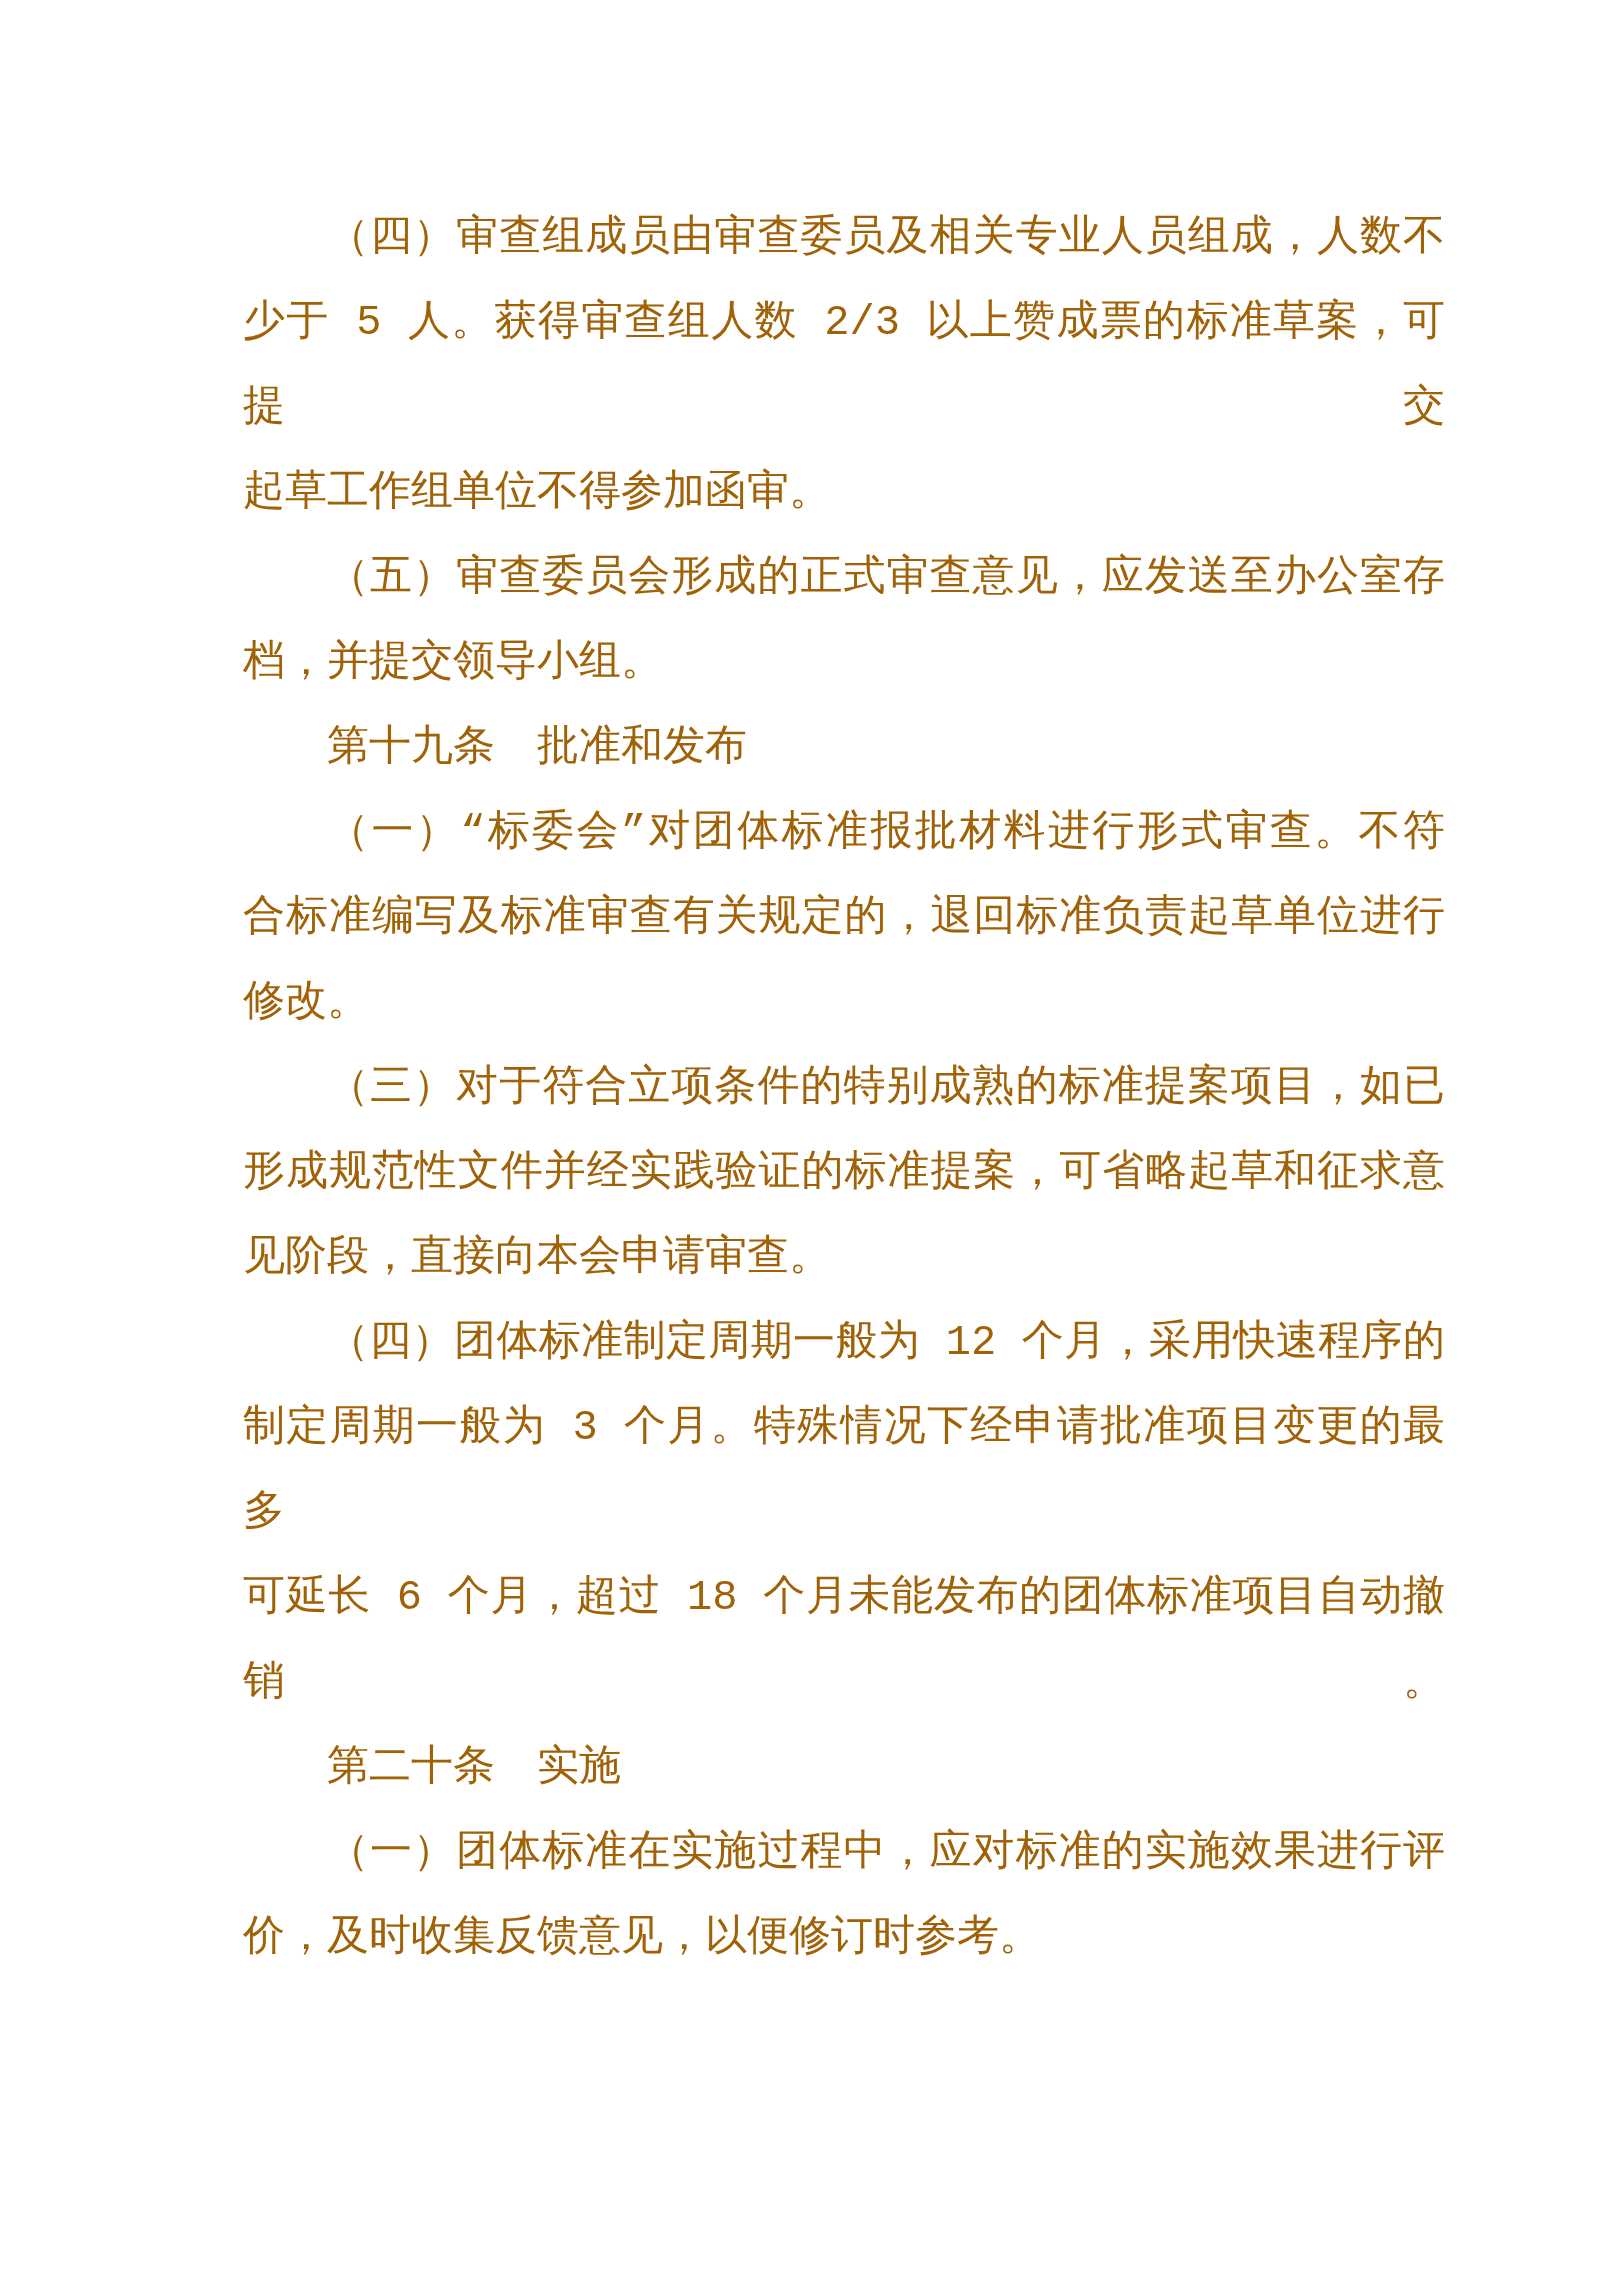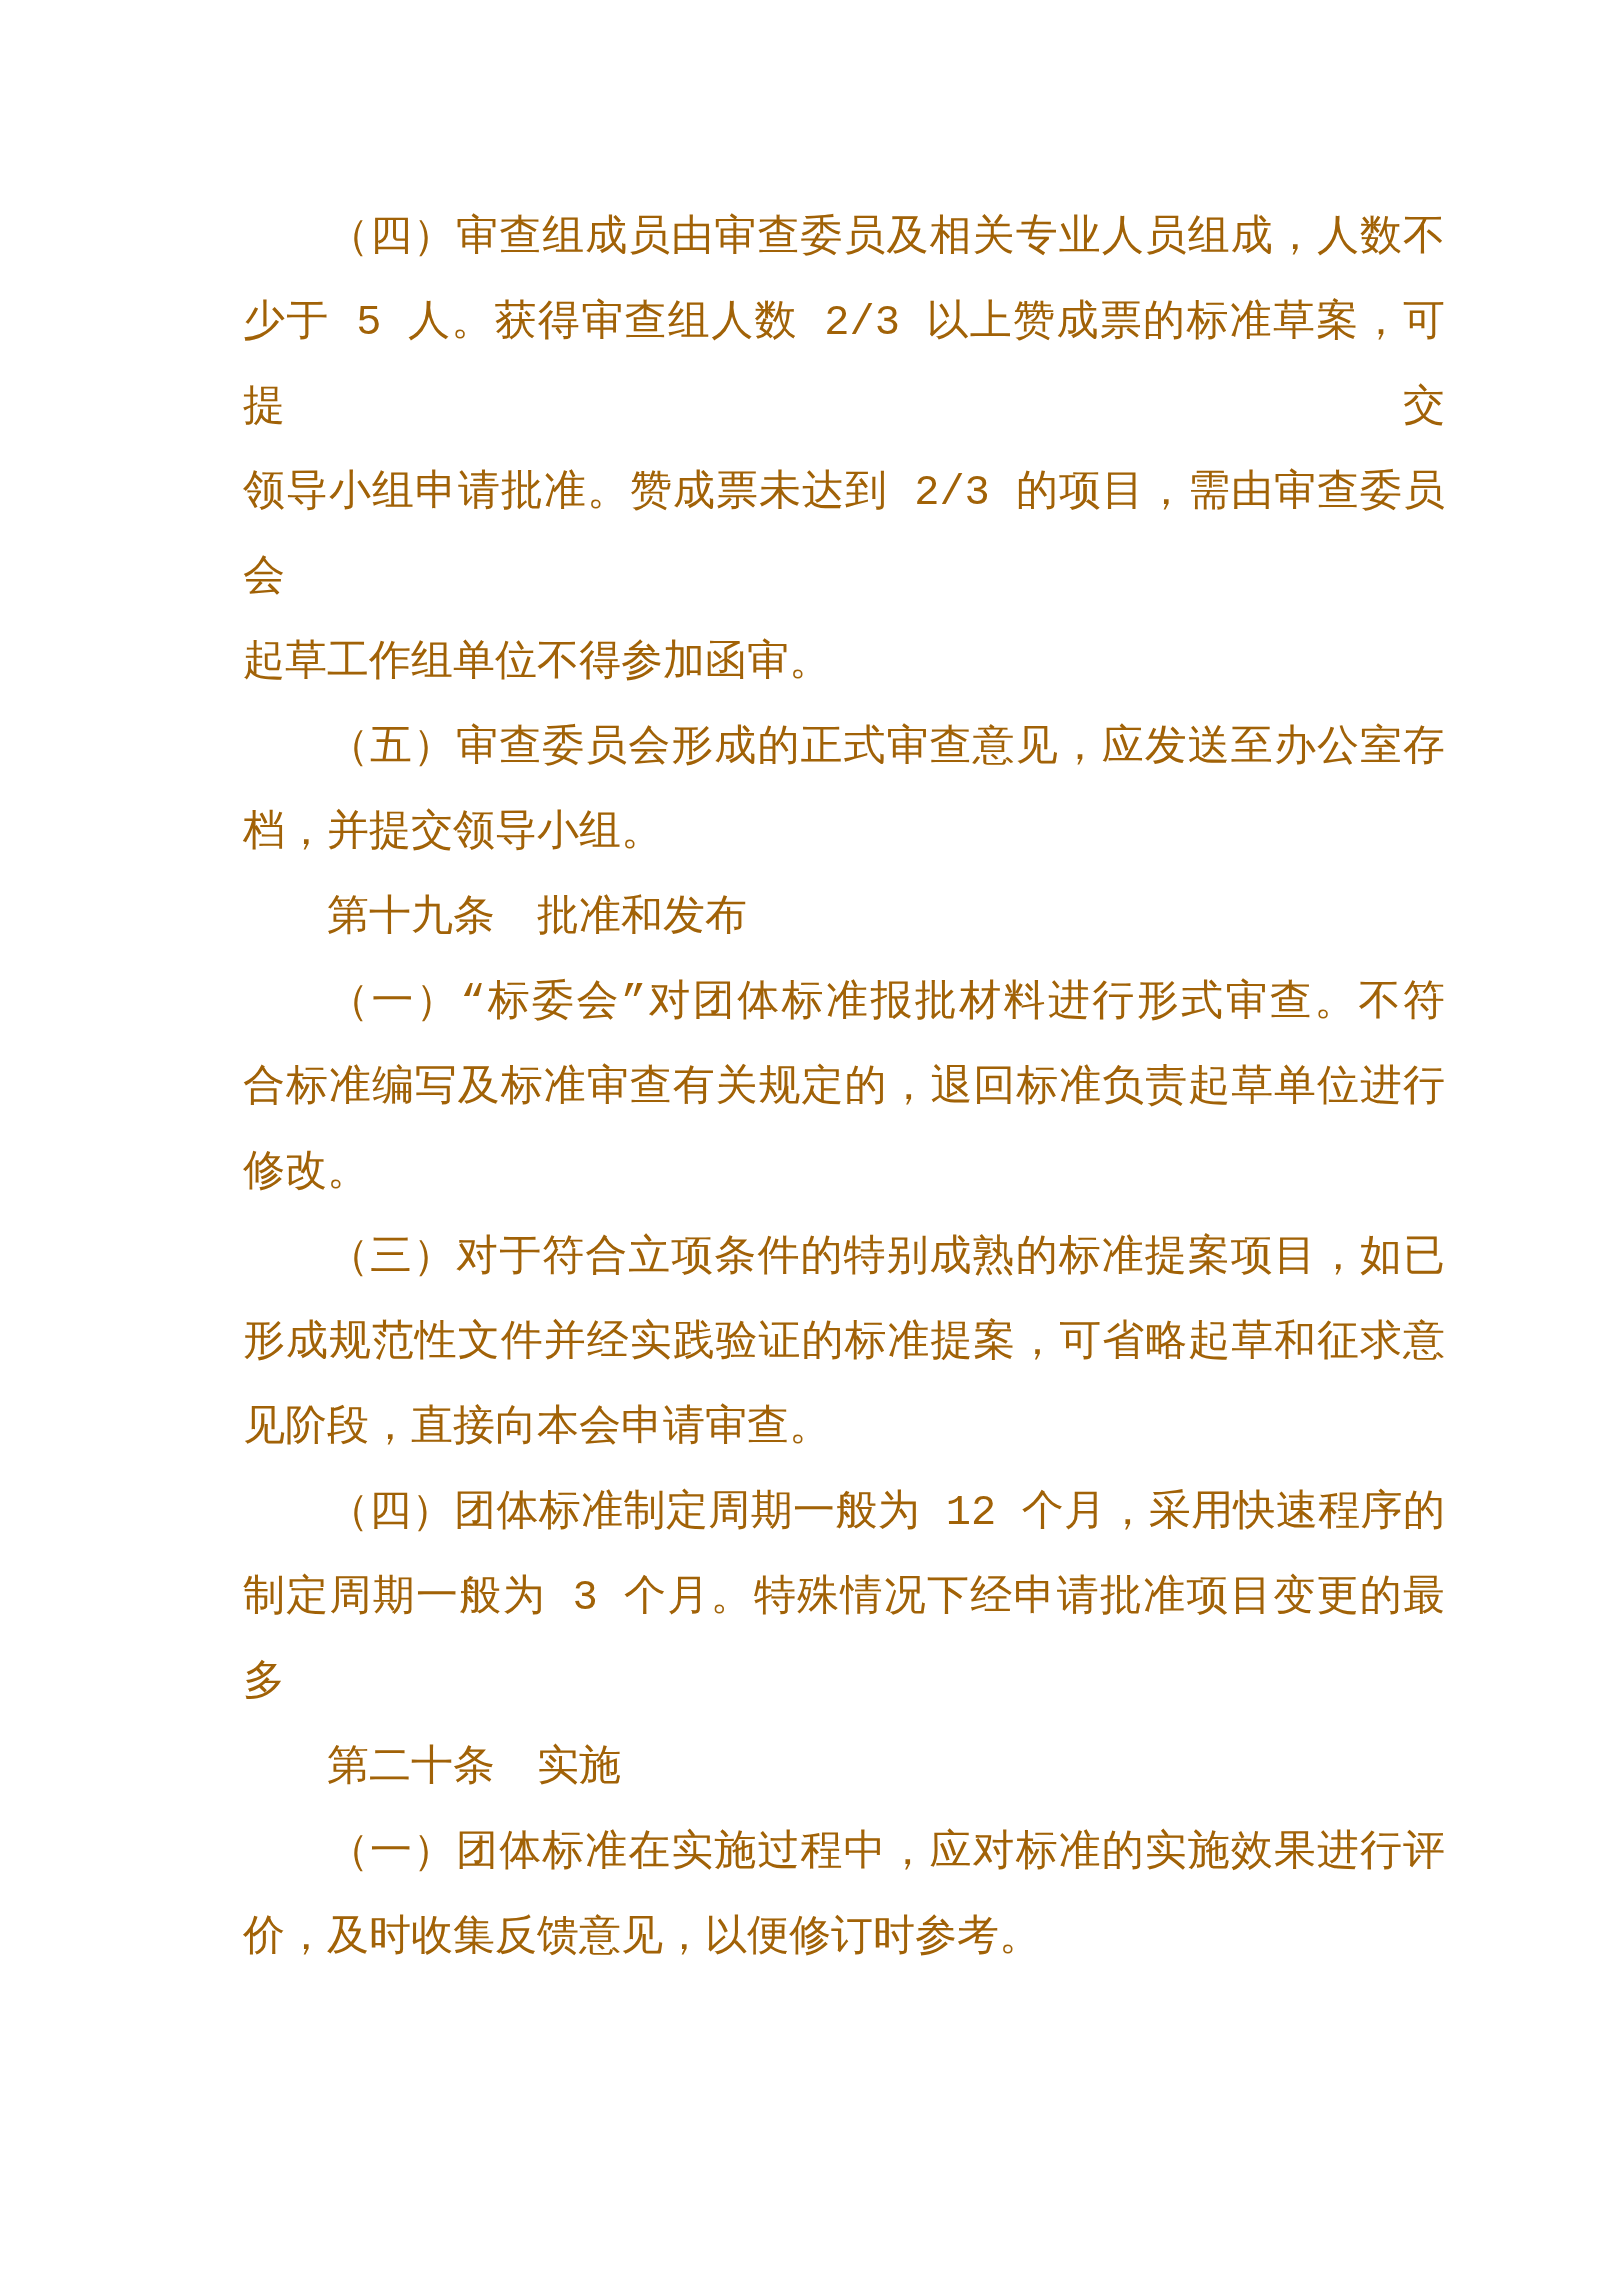--- a/index.html
+++ b/index.html
@@ -37,31 +37,31 @@
     text-indent: 84px;
   }
 </style>
 </head>
 <body>
 
 <div class="page">
   <div class="text-block">
     <div class="ln ind fill">（四）审查组成员由审查委员及相关专业人员组成，人数不</div>
     <div class="ln fill">少于 5 人。获得审查组人数 2/3 以上赞成票的标准草案，可提交</div>
-    <div class="ln fill">领导小组申请批准。赞成票未达到 2/3 的项目，需由审查委员会</div>
     <div class="ln">起草工作组单位不得参加函审。</div>
     <div class="ln ind fill">（五）审查委员会形成的正式审查意见，应发送至办公室存</div>
     <div class="ln">档，并提交领导小组。</div>
     <div class="ln ind">第十九条　批准和发布</div>
     <div class="ln ind fill">（一）“标委会”对团体标准报批材料进行形式审查。不符</div>
     <div class="ln fill">合标准编写及标准审查有关规定的，退回标准负责起草单位进行</div>
     <div class="ln">修改。</div>
     <div class="ln ind fill">（三）对于符合立项条件的特别成熟的标准提案项目，如已</div>
     <div class="ln fill">形成规范性文件并经实践验证的标准提案，可省略起草和征求意</div>
     <div class="ln">见阶段，直接向本会申请审查。</div>
     <div class="ln ind fill">（四）团体标准制定周期一般为 12 个月，采用快速程序的</div>
     <div class="ln fill">制定周期一般为 3 个月。特殊情况下经申请批准项目变更的最多</div>
+    <div class="ln fill">可延长 6 个月，超过 18 个月未能发布的团体标准项目自动撤销。</div>
     <div class="ln ind">第二十条　实施</div>
     <div class="ln ind fill">（一）团体标准在实施过程中，应对标准的实施效果进行评</div>
     <div class="ln">价，及时收集反馈意见，以便修订时参考。</div>
   </div>
 </div>
 
 
 </body></html>

